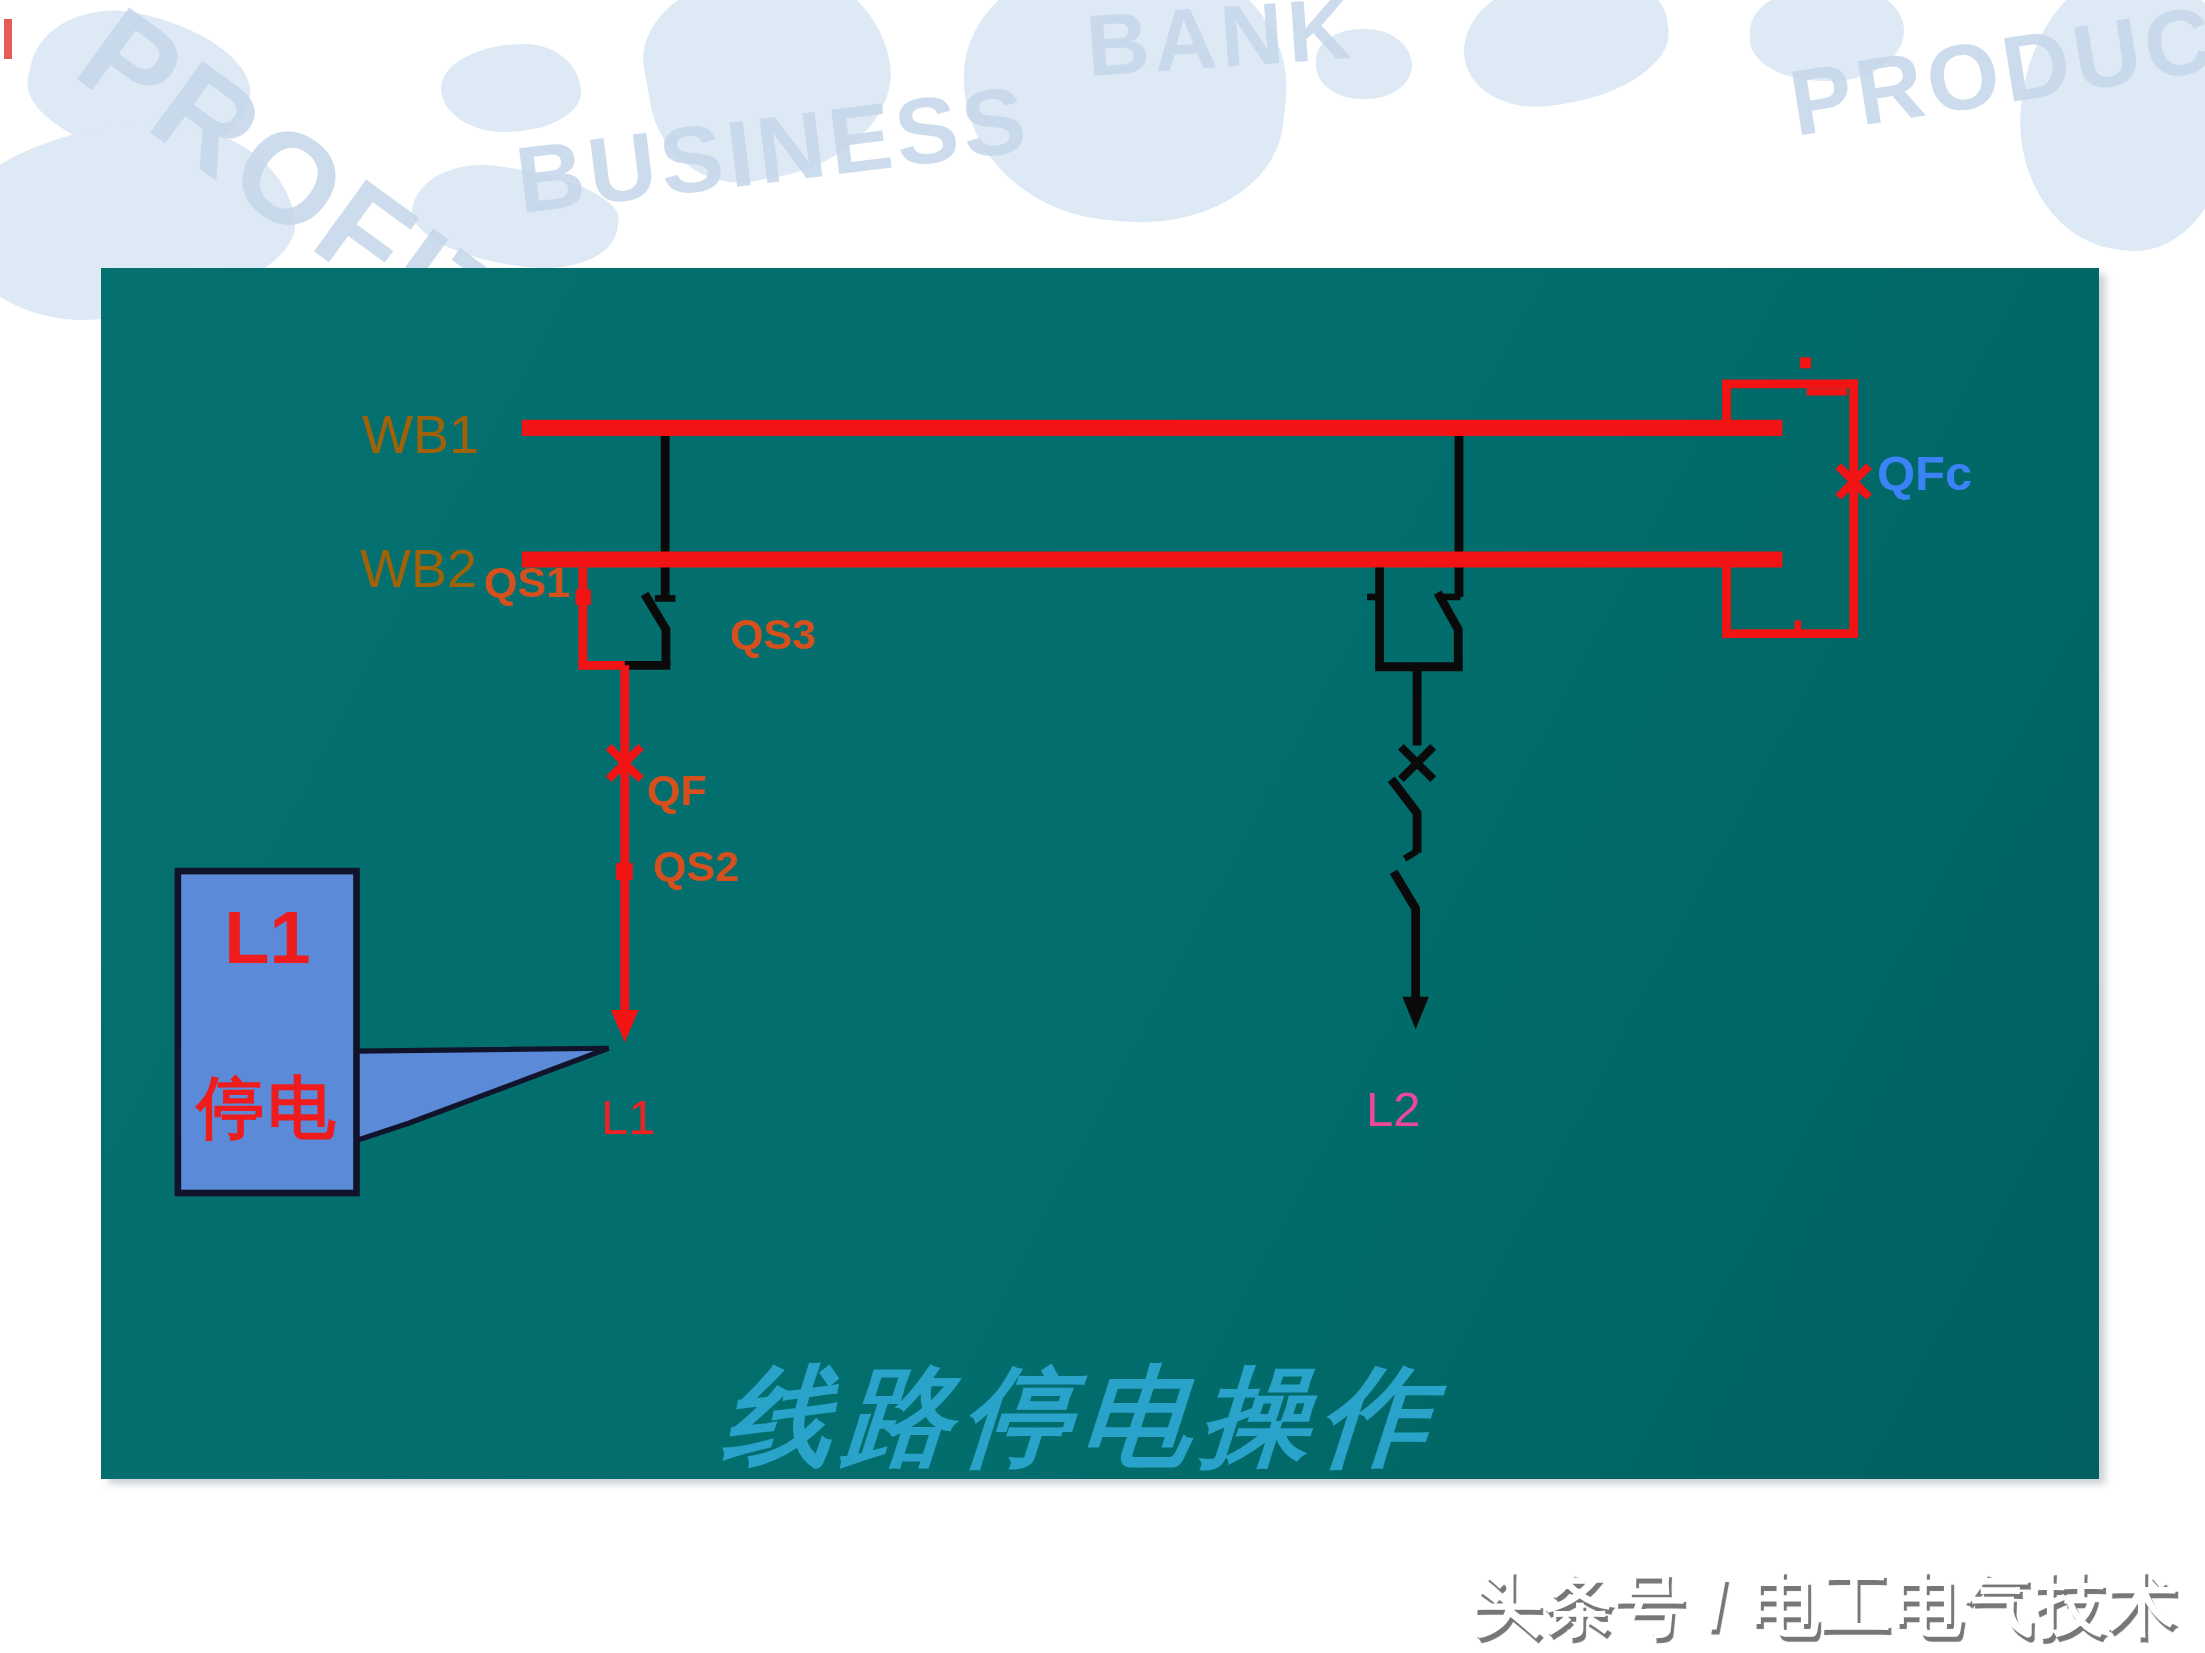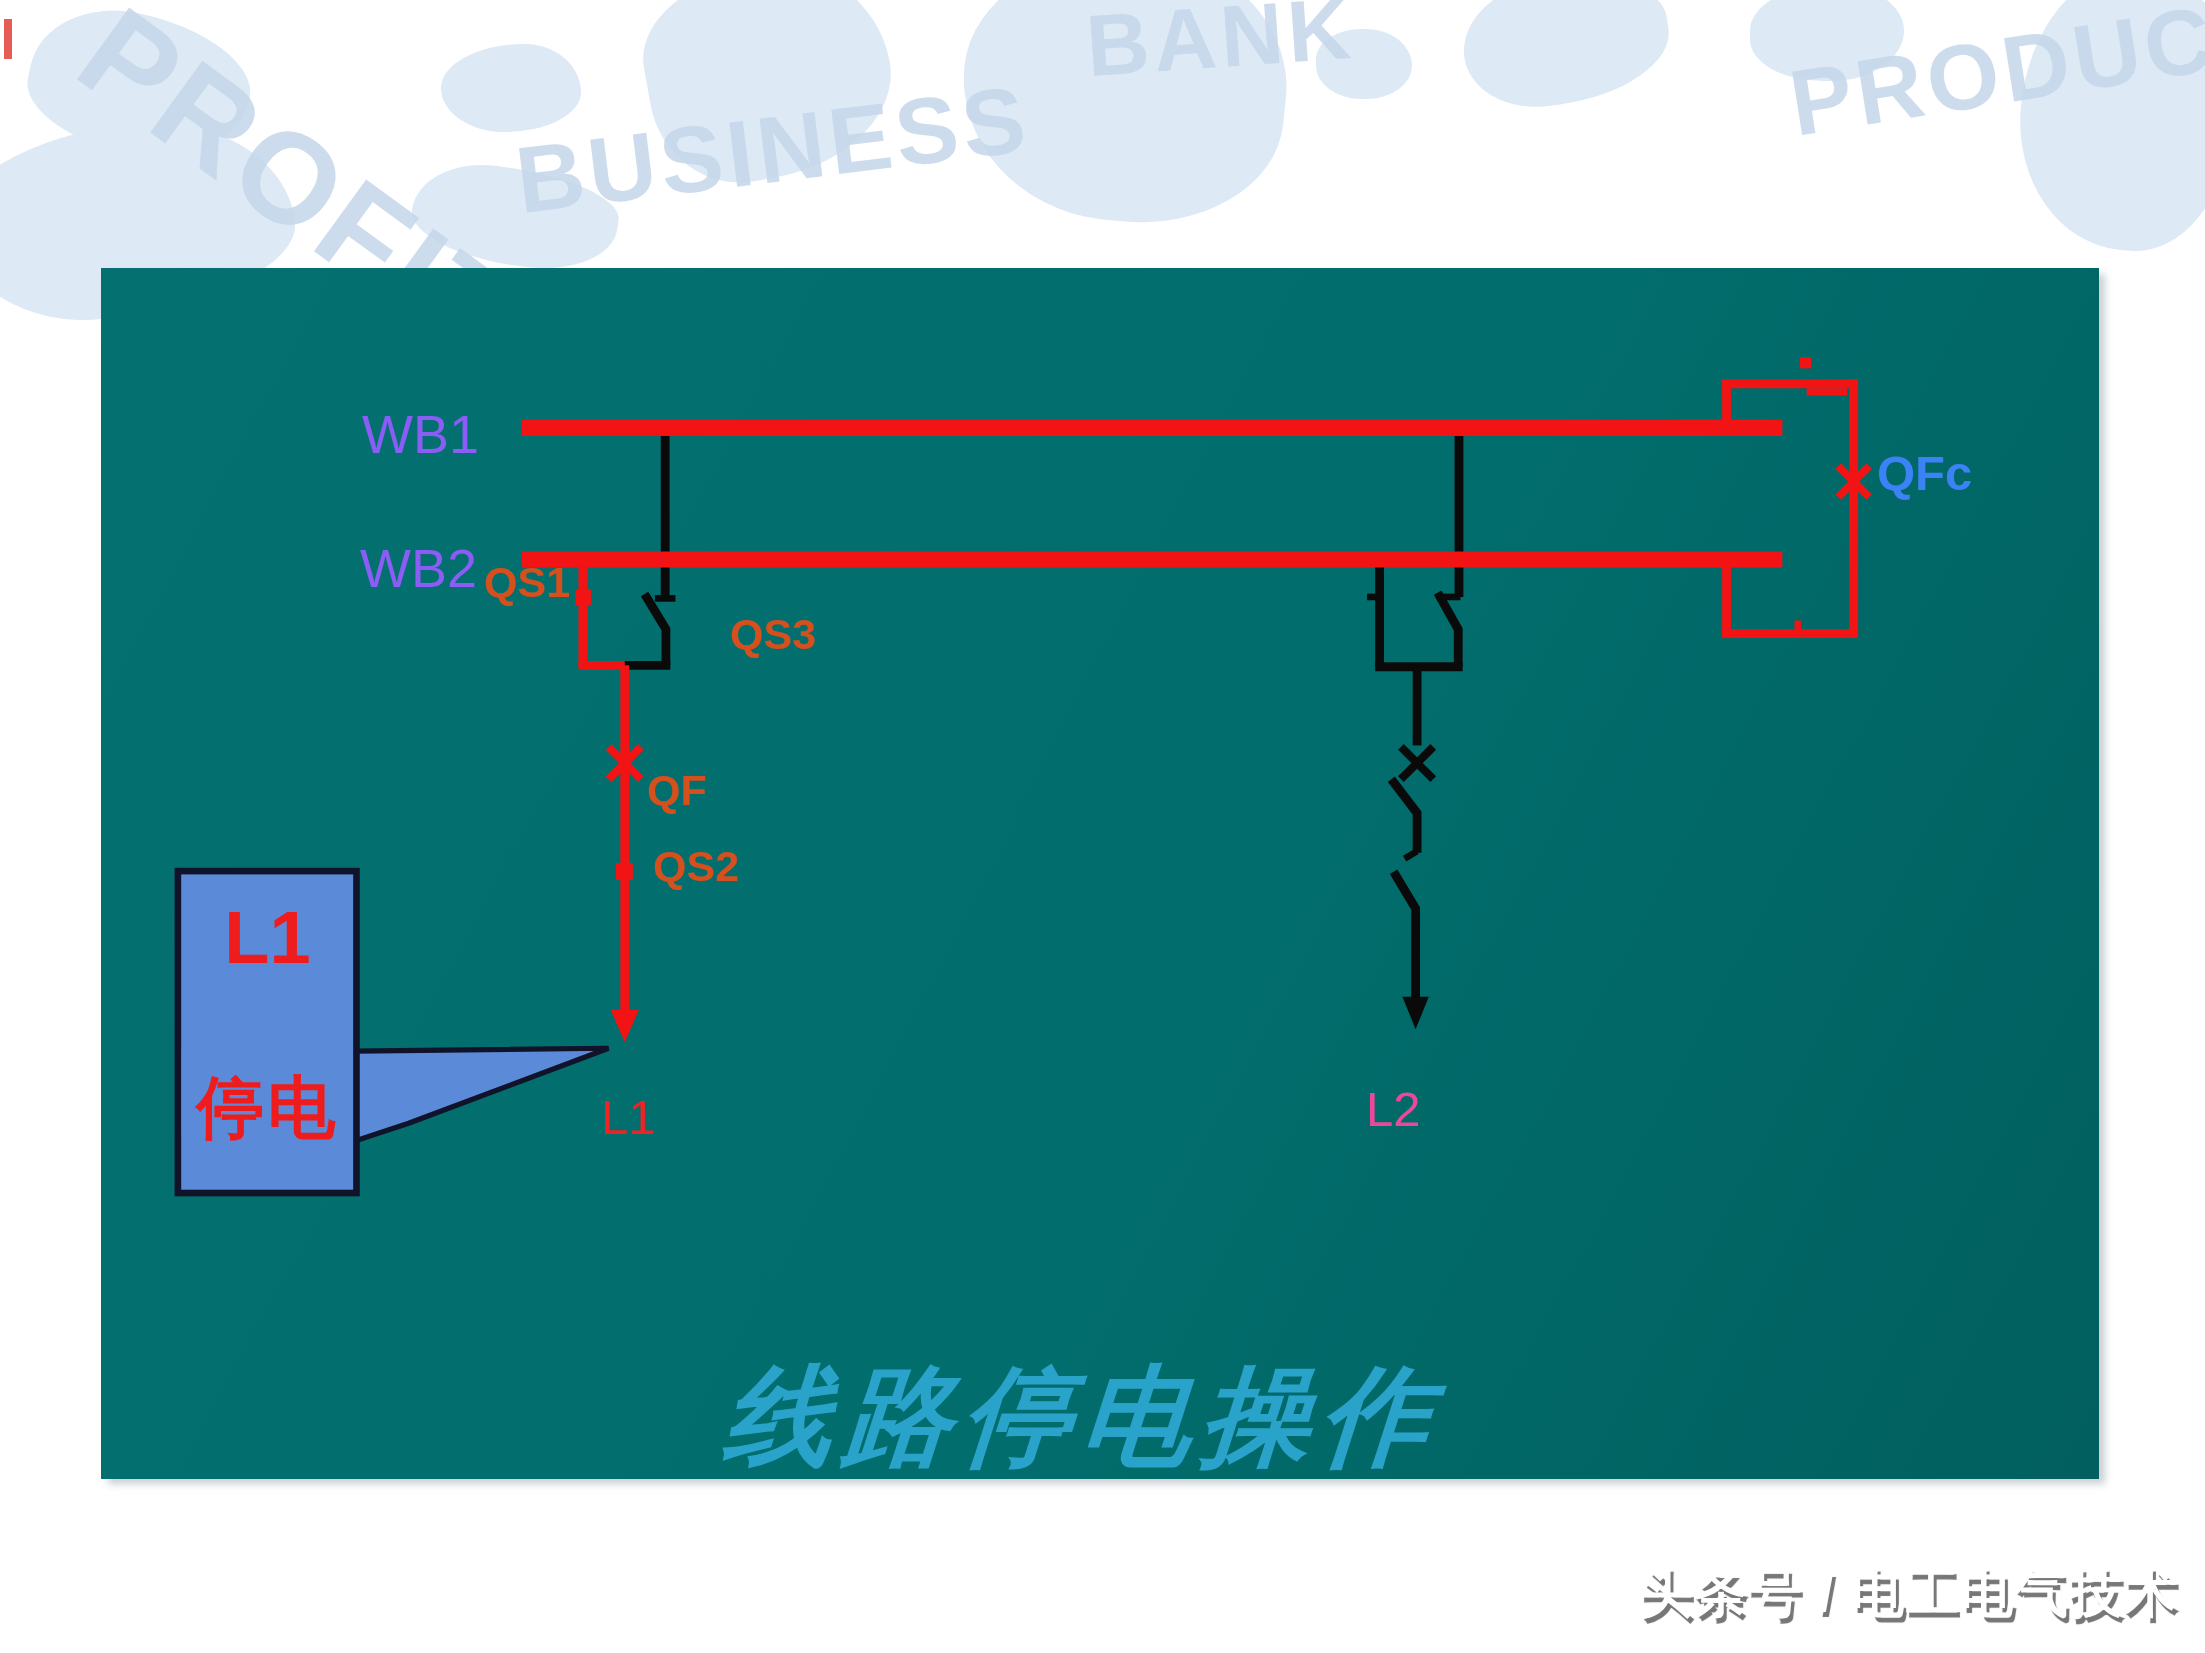--- a/index.html
+++ b/index.html
@@ -17,21 +17,21 @@
   
   #panel{position:absolute;left:101px;top:268px;width:1998px;height:1211px;z-index:2;
          background:linear-gradient(118deg,#047170 0%,#016e6d 55%,#015f5f 100%);
          box-shadow:7.4px 5.9px 7.4px rgba(140,150,160,0.45);}
 
   
   #circuit{position:absolute;left:0;top:0;width:2205px;height:1654px;z-index:3;}
 
   
   .lbl{position:absolute;z-index:4;white-space:nowrap;}
-  #lbl-wb1,#lbl-wb2{font-size:54px;color:#8b5cf6;}
+  #lbl-wb1,#lbl-wb2{font-size:54px;color:#a16207;}
   #lbl-wb1{left:362px;top:403px;}
   #lbl-wb2{left:360px;top:537px;}
   .sw{font-size:43px;font-weight:bold;color:#d5501d;}
   #lbl-qs1{left:484px;top:558px;}
   #lbl-qs3{left:730px;top:610px;}
   #lbl-qf{left:647px;top:766px;}
   #lbl-qs2{left:653px;top:842px;}
   #lbl-l1{left:601px;top:1089px;font-size:49px;color:#f22222;}
   #lbl-l2{left:1366px;top:1081px;font-size:49px;color:#ec4899;}
   #lbl-qfc{left:1877px;top:445px;font-size:49px;font-weight:bold;color:#3b82f6;}
@@ -40,21 +40,21 @@
   .callout-line{position:absolute;z-index:5;width:179px;left:178px;text-align:center;color:#ee1c1c;font-weight:bold;}
   #co-1{top:895px;font-size:74px;}
   #co-2{top:979px;font-size:68px;letter-spacing:2.9px;}
   #co-3{top:1063px;font-size:68px;letter-spacing:2.9px;}
 
   
   #title{position:absolute;z-index:4;left:724px;top:1344px;font-size:109px;font-weight:bold;
          font-style:italic;color:#2aa3ca;letter-spacing:10.3px;transform:skewX(-4deg);}
 
   
-  #watermark{position:absolute;z-index:4;right:26.5px;top:1558px;font-size:53px;font-weight:bold;
+  #watermark{position:absolute;z-index:4;right:26.5px;top:1558px;font-size:70px;font-weight:bold;
              color:#ffffff;text-shadow:2.9px 5.1px 0.7px #777777;letter-spacing:1.5px;}
 </style>
 </head>
 <body>
 
 <div id="page">
 
   <div class="blob" style="left:29px;top:14.7px;width:221px;height:140px;border-radius:45% 60% 50% 55%/55% 45% 60% 40%;transform:rotate(12deg);"></div>
   <div class="blob" style="left:-44px;top:125px;width:338px;height:191px;border-radius:55% 45% 60% 40%/45% 60% 40% 55%;transform:rotate(-6deg);"></div>
   <div class="blob" style="left:441px;top:44px;width:140px;height:88px;border-radius:60% 40% 55% 45%/50% 55% 45% 50%;"></div>

